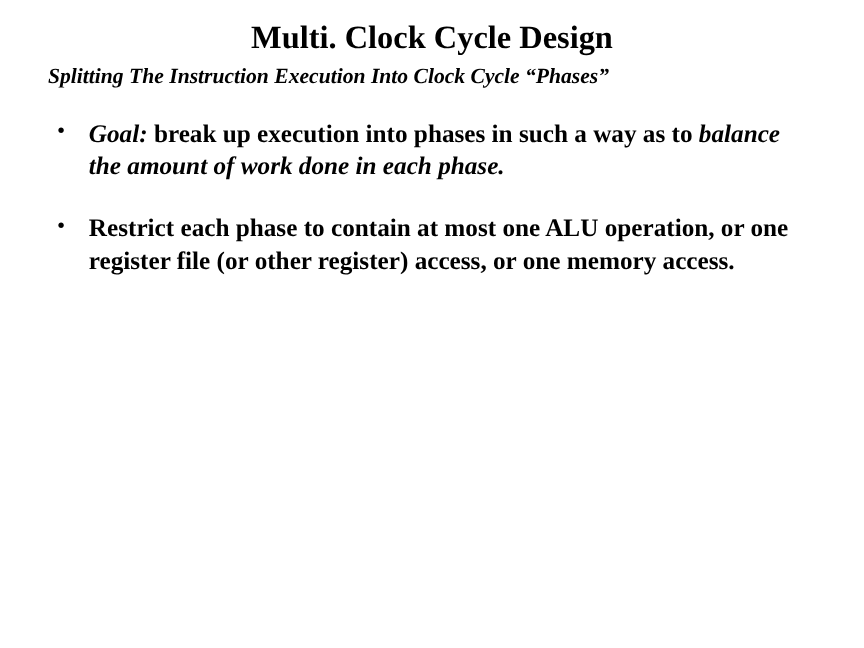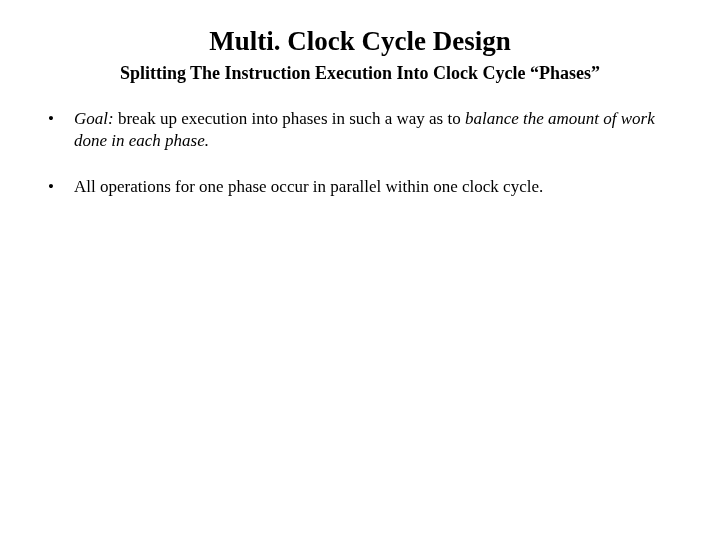--- a/index.html
+++ b/index.html
@@ -7,46 +7,47 @@
     padding: 0;
     width: 720px;
     height: 540px;
     font-family: "Times New Roman", Times, serif;
     background: #ffffff;
     color: #000000;
     box-sizing: border-box;
   }
   .slide {
     box-sizing: border-box;
-    padding: 26px 40px 20px 40px;
+    padding: 16px 40px 20px 40px;
     width: 100%;
     height: 100%;
   }
   .title {
     text-align: center;
     font-size: 27px;
     font-weight: bold;
     margin: 0 0 6px 0;
   }
   .subtitle {
-    text-align: center;
+    text-align: left;
     font-size: 18px;
     font-weight: bold;
     margin: 0 0 24px 0;
+    font-style: italic;
   }
   ul.bullets {
     list-style: none;
     padding: 0;
     margin: 0;
   }
   ul.bullets > li {
     position: relative;
     padding-left: 34px;
-    font-size: 17px;
-    font-weight: normal;
+    font-size: 21px;
+    font-weight: bold;
     line-height: 1.3;
     margin-bottom: 24px;
   }
   ul.bullets > li.tight {
     margin-bottom: 2px;
   }
   ul.bullets > li::before {
     content: "•";
     position: absolute;
     left: 8px;
@@ -60,16 +61,16 @@
 
 <div class="slide">
   <h1 class="title">Multi. Clock Cycle Design</h1>
   <h2 class="subtitle">Splitting The Instruction Execution Into Clock Cycle “Phases”</h2>
 
   <ul class="bullets">
     <li>
       <span class="italic">Goal:</span><span> break up execution into phases in such a way as to  </span><span class="italic">balance the amount of work done in each phase.</span>
     </li>
     <li>
-      <span>All operations for one phase occur in parallel within one clock cycle.</span>
+      <span>Restrict each phase to contain at most one ALU operation, or one register file (or other register)  access, or one memory access.</span>
     </li>
   </ul>
 </div>
 
 </body></html>

